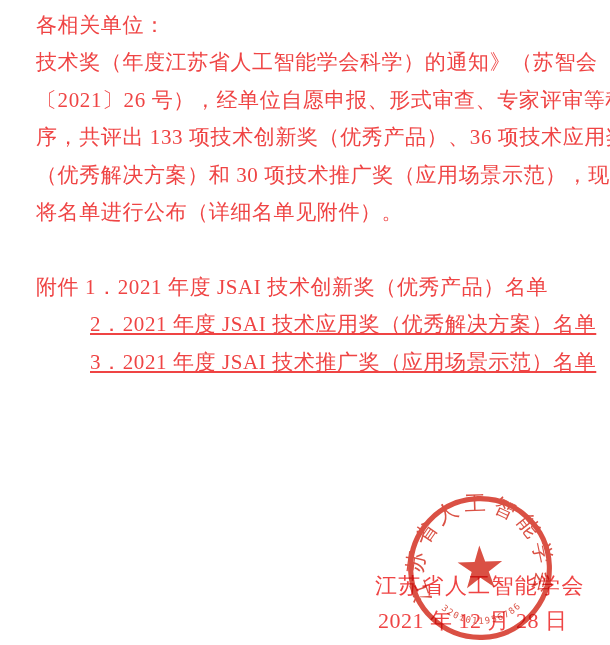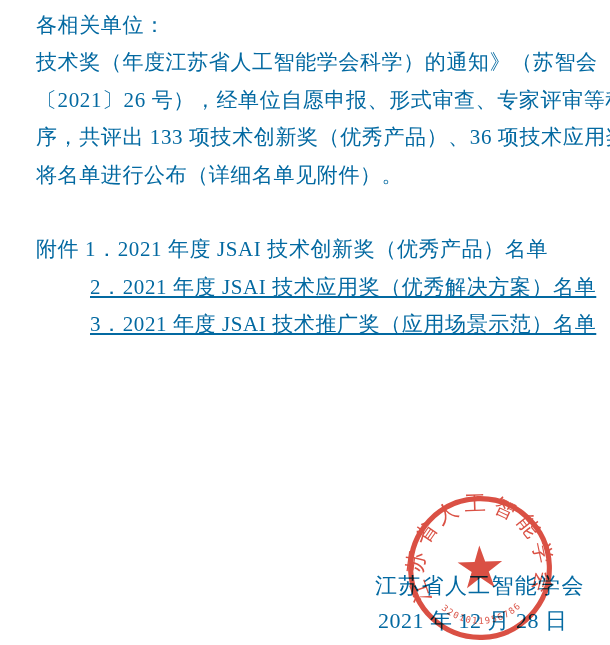--- a/index.html
+++ b/index.html
@@ -3,21 +3,21 @@
 <meta charset="utf-8">
 <style>
   html, body { margin: 0; padding: 0; background: #ffffff; }
   .page {
     position: relative;
     width: 610px;
     height: 645px;
     background: #ffffff;
     overflow: hidden;
     font-family: "Liberation Serif", "DejaVu Serif", serif;
-    color: #0369a1;
+    color: #ef4444;
   }
   .content {
     position: absolute;
     left: 36px;
     top: 7px;
     width: 548px;
   }
   .line {
     height: 37.4px;
     line-height: 37.4px;
@@ -70,20 +70,21 @@
 </style>
 </head>
 <body>
 
 <div class="page">
   <div class="content">
     <div class="line">各相关单位：</div>
     <div class="line">技术奖（年度江苏省人工智能学会科学）的通知》（苏智会</div>
     <div class="line">〔2021〕26 号），经单位自愿申报、形式审查、专家评审等程</div>
     <div class="line">序，共评出 133 项技术创新奖（优秀产品）、36 项技术应用奖</div>
+    <div class="line">（优秀解决方案）和 30 项技术推广奖（应用场景示范），现</div>
     <div class="line">将名单进行公布（详细名单见附件）。</div>
     <div class="spacer"></div>
     <div class="line">附件 1．2021 年度 JSAI 技术创新奖（优秀产品）名单</div>
     <div class="line att-indent">2．2021 年度 JSAI 技术应用奖（优秀解决方案）名单</div>
     <div class="line att-indent">3．2021 年度 JSAI 技术推广奖（应用场景示范）名单</div>
   </div>
 
   <div class="sig-org">江苏省人工智能学会</div>
   <div class="sig-date">2021 年 12 月 28 日</div>
 

